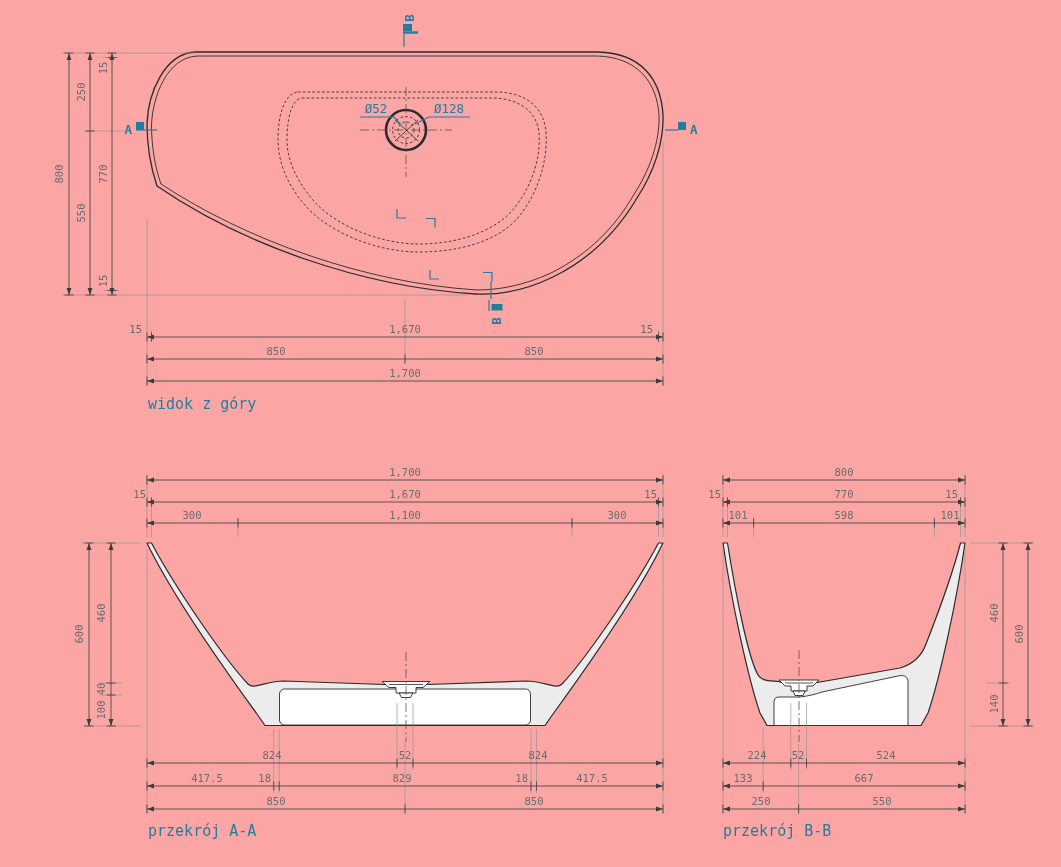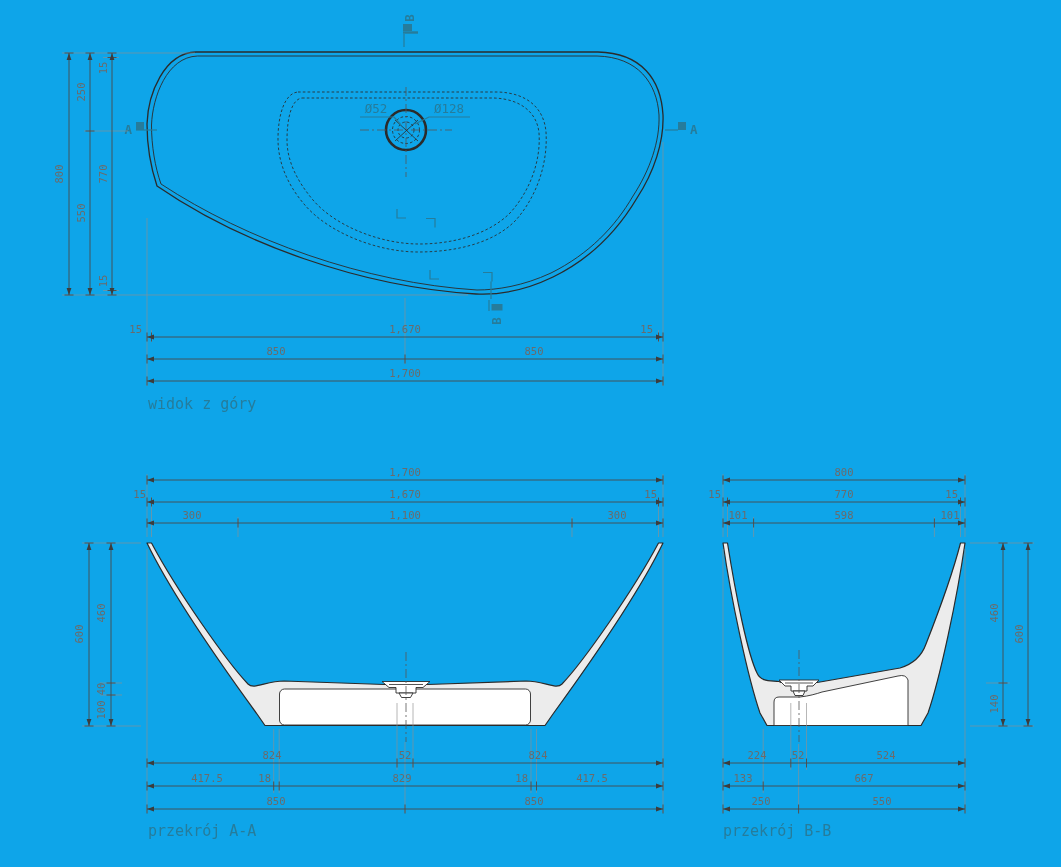--- a/index.html
+++ b/index.html
@@ -1,16 +1,16 @@
 <!DOCTYPE html>
 <html style="--accent: #267c9b; --fillc: #ececec;"><head>
 <meta charset="utf-8">
 <style>
   html,body{margin:0;padding:0;background:#fff;}
-  #canvas{position:relative;width:1061px;height:867px;background:#0ea5e9;overflow:hidden;}
+  #canvas{position:relative;width:1061px;height:867px;background:#fca5a5;overflow:hidden;}
   svg{position:absolute;left:0;top:0;}
   .dimline{stroke:#4a4a4a;stroke-width:0.9;fill:none;}
   .extline{stroke:#909090;stroke-width:0.65;fill:none;}
   .arrow{fill:#3c3c3c;stroke:none;}
   .dim{font:10.5px "DejaVu Sans Mono",monospace;fill:#6b6b6b;}
   .outline{stroke:#2b2b2b;stroke-width:1.3;fill:none;}
   .outline2{stroke:#2b2b2b;stroke-width:0.9;fill:none;}
   .fillgray{fill:var(--fillc,#ececec);stroke:#2b2b2b;stroke-width:1.2;stroke-linejoin:round;}
   .whiteshape{fill:#ffffff;stroke:#2b2b2b;stroke-width:0.9;}
   .thin{stroke:#2b2b2b;stroke-width:0.8;fill:none;}

